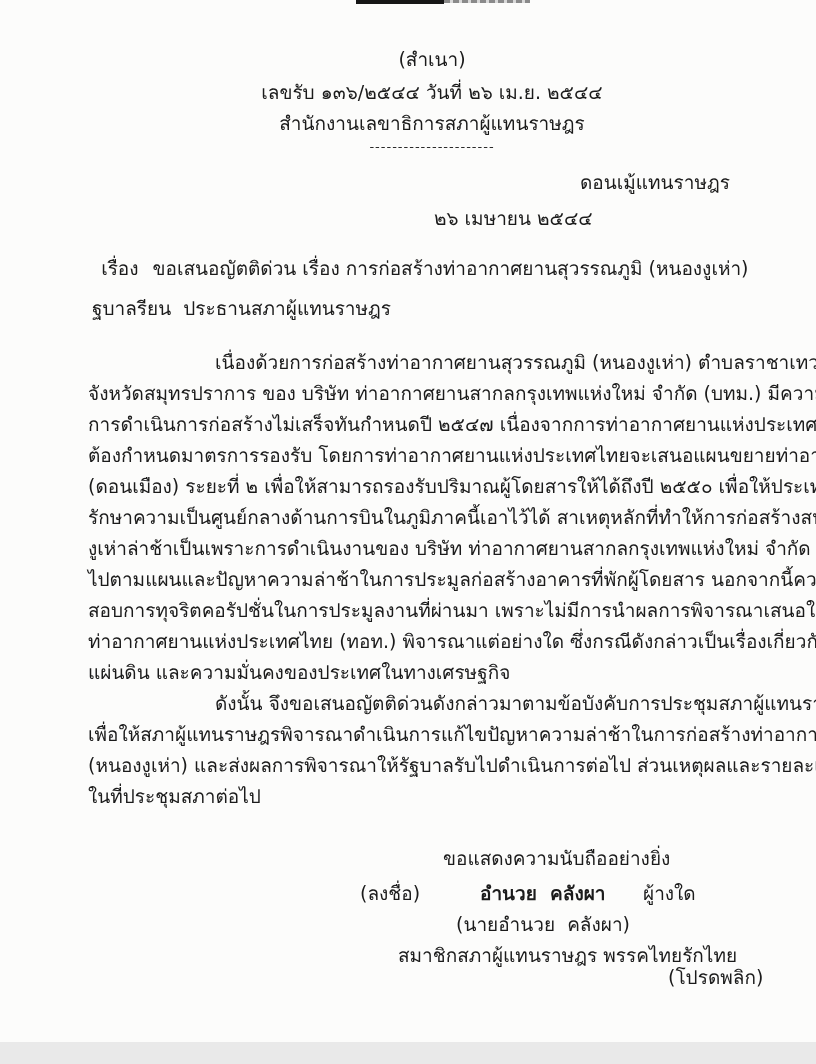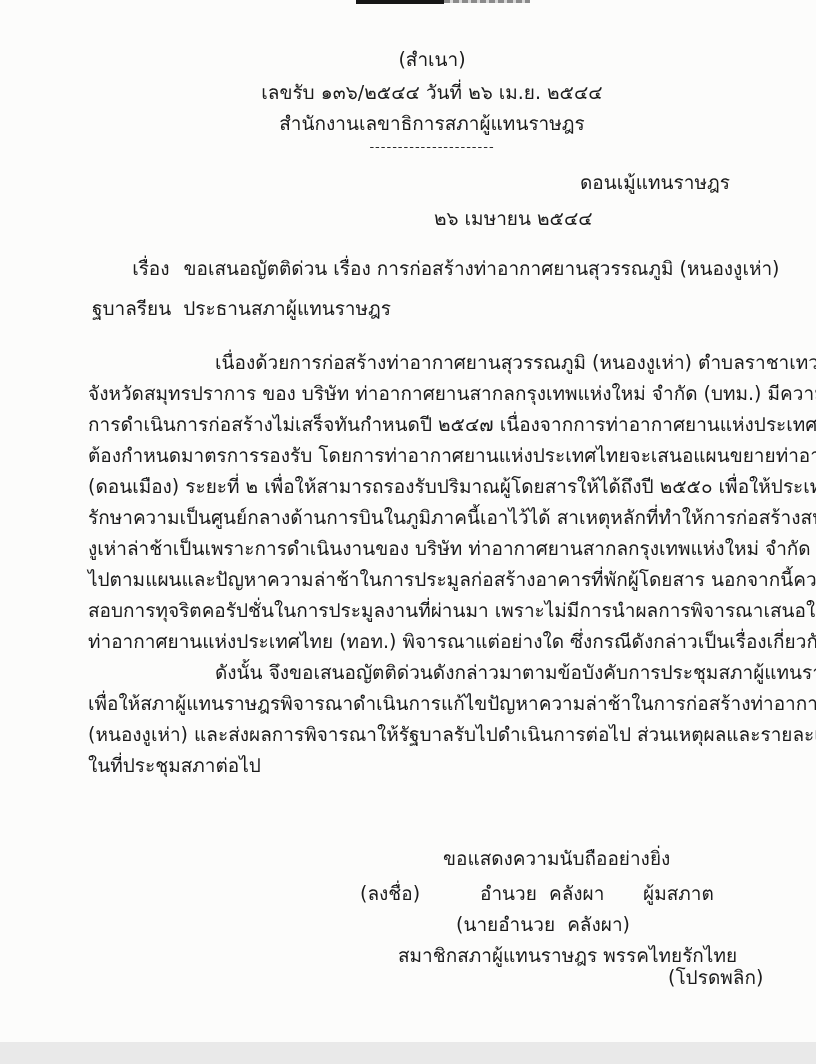--- a/index.html
+++ b/index.html
@@ -29,31 +29,31 @@
     position: absolute; left: 0; width: 816px;
     text-align: center; transform: translateX(24px);
     white-space: pre;
   }
   .copy-label   { top: 44px; }
   .receipt-line { top: 77px; }
   .office-line  { top: 108px; }
   .divider-line { top: 139px; font-size: 13px; letter-spacing: 1px; color: #2a2a2a; }
   .org-right  { left: 580px; top: 167px; }
   .date-line  { left: 434px; top: 203px; }
-  .subject-line    { left: 108px; top: 231px; }
+  .subject-line    { left: 77px; top: 231px; }
   .subject-line .gap { display: inline-block; width: 14px; }
   .salutation-line { left: 92px; top: 293px; }
   
   .body-block { position: absolute; left: 88px; top: 347px; width: 650px; }
   .bline { white-space: nowrap; height: 31px; line-height: 31px; }
   .bline.indent { padding-left: 127px; }
   
   .closing    { left: 443px; top: 843px; }
   .sign-label { left: 360px; top: 878px; }
-  .signer     { left: 480px; top: 878px; }
+  .signer     { left: 480px; top: 878px; font-weight: bold; }
   .role       { left: 643px; top: 878px; }
   .name-paren { left: 456px; top: 909px; }
   .position   { left: 398px; top: 940px; }
   .turn-page  { left: 668px; top: 962px; }
 </style>
 </head>
 <body>
 
 <div class="page">
 
@@ -78,27 +78,28 @@
     <div class="bline indent">เนื่องด้วยการก่อสร้างท่าอากาศยานสุวรรณภูมิ (หนองงูเห่า) ตำบลราชาเทวะ อำเภอบางพลี</div>
     <div class="bline">จังหวัดสมุทรปราการ  ของ บริษัท ท่าอากาศยานสากลกรุงเทพแห่งใหม่ จำกัด (บทม.) มีความล่าช้าอาจทำให้</div>
     <div class="bline">การดำเนินการก่อสร้างไม่เสร็จทันกำหนดปี ๒๕๔๗ เนื่องจากการท่าอากาศยานแห่งประเทศไทย (ทอท.)</div>
     <div class="bline">ต้องกำหนดมาตรการรองรับ โดยการท่าอากาศยานแห่งประเทศไทยจะเสนอแผนขยายท่าอากาศยานกรุงเทพ</div>
     <div class="bline">(ดอนเมือง) ระยะที่ ๒ เพื่อให้สามารถรองรับปริมาณผู้โดยสารให้ได้ถึงปี ๒๕๕๐ เพื่อให้ประเทศไทยยังคง</div>
     <div class="bline">รักษาความเป็นศูนย์กลางด้านการบินในภูมิภาคนี้เอาไว้ได้ สาเหตุหลักที่ทำให้การก่อสร้างสนามบินหนอง</div>
     <div class="bline">งูเห่าล่าช้าเป็นเพราะการดำเนินงานของ บริษัท ท่าอากาศยานสากลกรุงเทพแห่งใหม่ จำกัด (บทม.) ไม่เป็น</div>
     <div class="bline">ไปตามแผนและปัญหาความล่าช้าในการประมูลก่อสร้างอาคารที่พักผู้โดยสาร นอกจากนี้ควรให้มีการตรวจ</div>
     <div class="bline">สอบการทุจริตคอรัปชั่นในการประมูลงานที่ผ่านมา เพราะไม่มีการนำผลการพิจารณาเสนอให้บอร์ดของการ</div>
     <div class="bline">ท่าอากาศยานแห่งประเทศไทย (ทอท.) พิจารณาแต่อย่างใด ซึ่งกรณีดังกล่าวเป็นเรื่องเกี่ยวกับประโยชน์ของ</div>
+    <div class="bline">แผ่นดิน และความมั่นคงของประเทศในทางเศรษฐกิจ</div>
     <div class="bline indent">ดังนั้น จึงขอเสนอญัตติด่วนดังกล่าวมาตามข้อบังคับการประชุมสภาผู้แทนราษฎร ข้อ ๓๕</div>
     <div class="bline">เพื่อให้สภาผู้แทนราษฎรพิจารณาดำเนินการแก้ไขปัญหาความล่าช้าในการก่อสร้างท่าอากาศยานสุวรรณภูมิ</div>
     <div class="bline">(หนองงูเห่า) และส่งผลการพิจารณาให้รัฐบาลรับไปดำเนินการต่อไป ส่วนเหตุผลและรายละเอียดจะได้ชี้แจง</div>
     <div class="bline">ในที่ประชุมสภาต่อไป</div>
   </div>
 
   <div class="abs closing">ขอแสดงความนับถืออย่างยิ่ง</div>
   <div class="abs sign-label">(ลงชื่อ)</div>
   <div class="abs signer">อำนวย  คลังผา</div>
-  <div class="abs role">ผู้มสภาต</div>
+  <div class="abs role">ผู้างใด</div>
   <div class="abs name-paren">(นายอำนวย  คลังผา)</div>
   <div class="abs position">สมาชิกสภาผู้แทนราษฎร พรรคไทยรักไทย</div>
   <div class="abs turn-page">(โปรดพลิก)</div>
 
 </div>
 
 </body></html>

